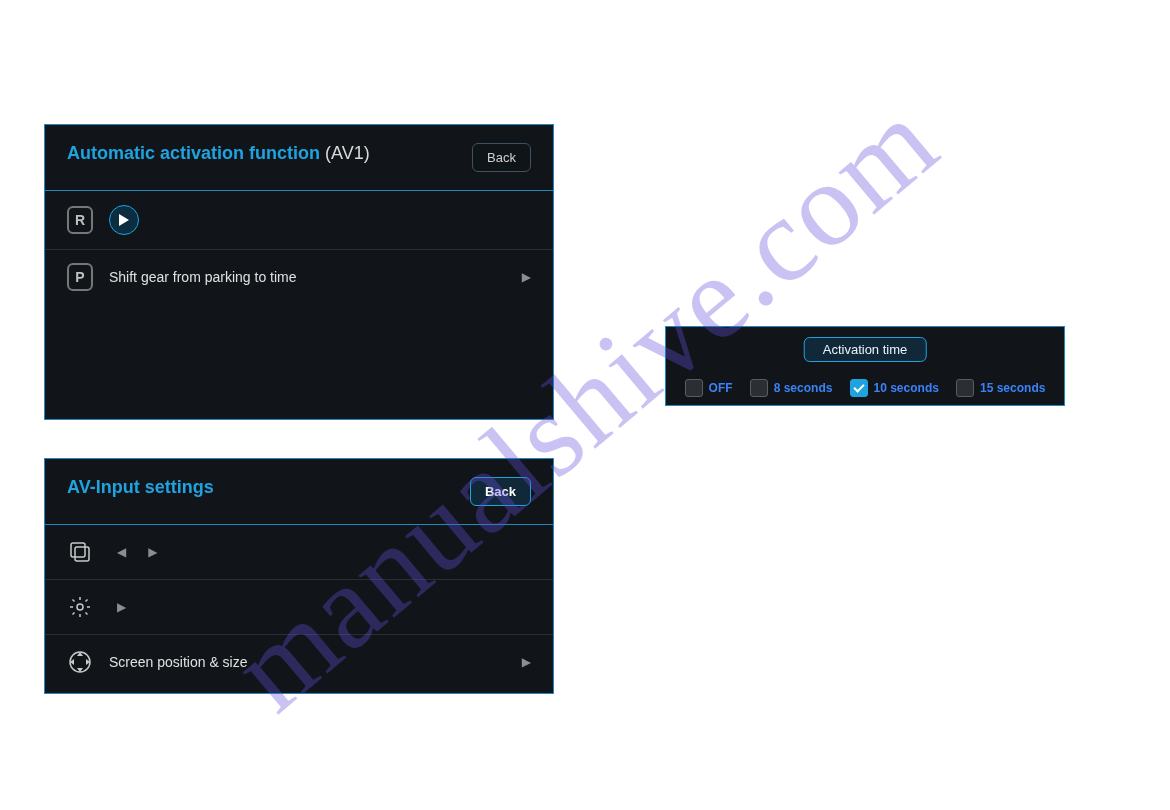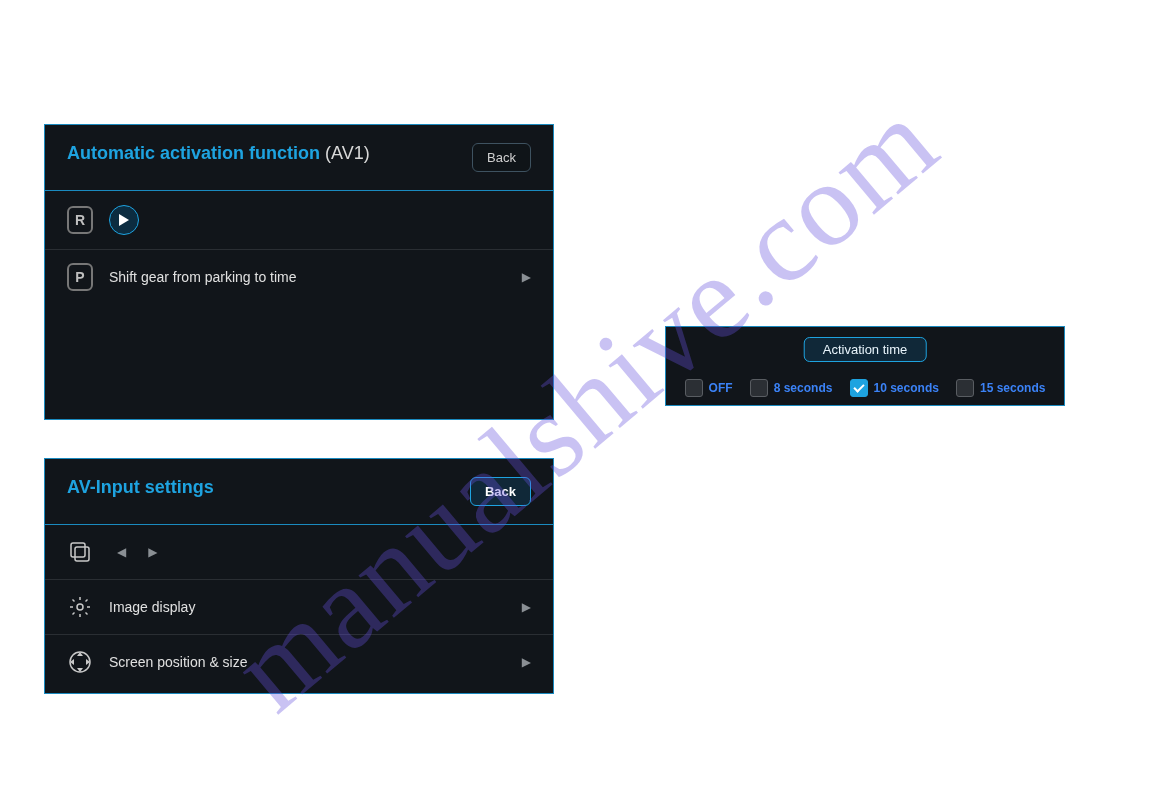--- a/index.html
+++ b/index.html
@@ -274,21 +274,20 @@
         <line x1="12" y1="2" x2="12" y2="5"></line>
         <line x1="12" y1="19" x2="12" y2="22"></line>
         <line x1="2" y1="12" x2="5" y2="12"></line>
         <line x1="19" y1="12" x2="22" y2="12"></line>
         <line x1="4.5" y1="4.5" x2="6.5" y2="6.5"></line>
         <line x1="17.5" y1="17.5" x2="19.5" y2="19.5"></line>
         <line x1="4.5" y1="19.5" x2="6.5" y2="17.5"></line>
         <line x1="17.5" y1="6.5" x2="19.5" y2="4.5"></line>
       </svg>
     </div>
-    <div class="row-label">Image display</div>
     <div class="row-arrow">▶</div>
   </div>
 
   <div class="row">
     <div class="row-icon">
       <svg class="svg-icon" width="24" height="24" viewBox="0 0 24 24">
         <polygon points="12,2 9,6 15,6" fill="#c8c8c8" stroke="none"></polygon>
         <polygon points="12,22 9,18 15,18" fill="#c8c8c8" stroke="none"></polygon>
         <polygon points="2,12 6,9 6,15" fill="#c8c8c8" stroke="none"></polygon>
         <polygon points="22,12 18,9 18,15" fill="#c8c8c8" stroke="none"></polygon>

